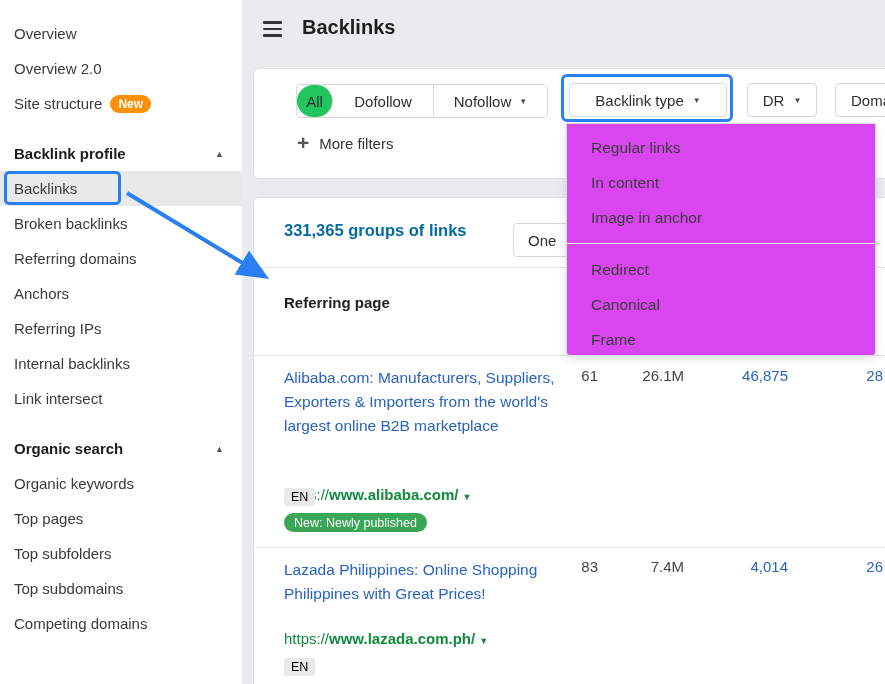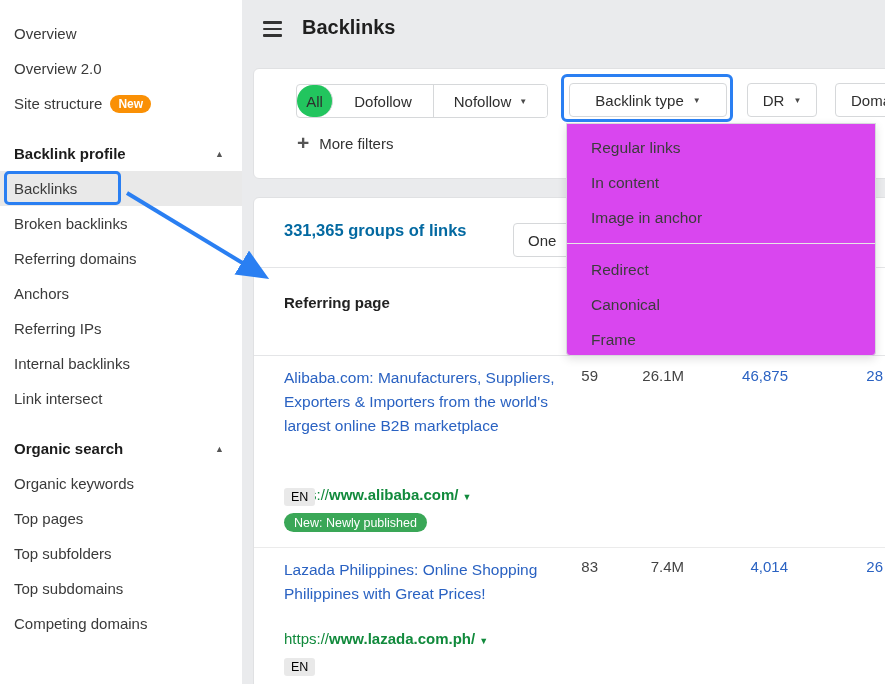--- a/index.html
+++ b/index.html
@@ -189,21 +189,21 @@
       <div class="col-header">Referring page</div>
     </div>
 
     <div class="row row1">
       <div class="ref-title">Alibaba.com: Manufacturers, Suppliers, Exporters &amp; Importers from the world's largest online B2B marketplace</div>
       <div class="ref-url" style="top:130px;">
         <span>https://</span><b>www.alibaba.com/</b><span class="caret">▼</span>
       </div>
       <span class="lang-badge" style="top:132px;">EN</span>
       <span class="pub-badge" style="top:157px;">New: Newly published</span>
-      <div class="metric m1" style="top:11px;">59</div>
+      <div class="metric m1" style="top:11px;">61</div>
       <div class="metric m2" style="top:11px;">26.1M</div>
       <div class="metric m3 link" style="top:11px;">46,875</div>
       <div class="metric m4 link" style="top:11px;">28</div>
     </div>
 
     <div class="row row2">
       <div class="ref-title">Lazada Philippines: Online Shopping Philippines with Great Prices!</div>
       <div class="ref-url" style="top:82px;">
         <span>https://</span><b>www.lazada.com.ph/</b><span class="caret">▼</span>
       </div>

